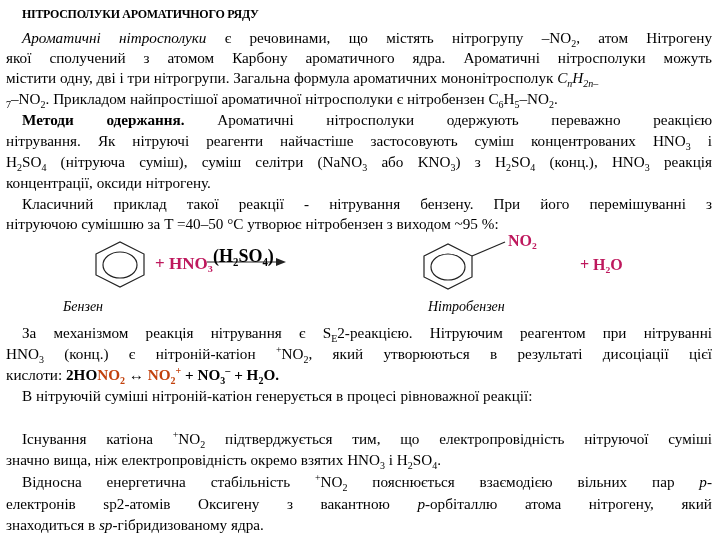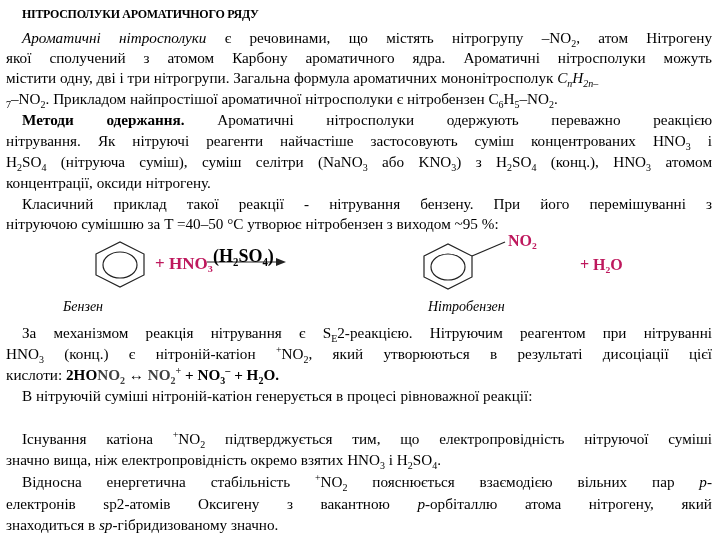--- a/index.html
+++ b/index.html
@@ -4,40 +4,40 @@
 <style>
   html, body { margin:0; padding:0; background:#ffffff; }
   body { width:720px; height:540px; overflow:hidden; position:relative;
          font-family:"Liberation Serif", "DejaVu Serif", serif; color:#000; }
   .page { position:absolute; left:0; top:0; width:720px; height:540px; }
   .title { position:absolute; left:22px; top:7px; font-size:12px; font-weight:bold; letter-spacing:-0.3px; }
   .line { position:absolute; left:6px; width:706px; font-size:15.2px; line-height:17px; white-space:nowrap; }
   .just { text-align:justify; text-align-last:justify; }
   .ind { padding-left:16px; box-sizing:border-box; }
   sub, sup { font-size:10px; line-height:0; }
-  .blue { color:#404040; }
+  .blue { color:#c2410c; }
   .chemblue { color:#be185d; font-weight:bold; font-family:"Liberation Serif", serif; }
   .caption { position:absolute; font-style:italic; font-size:14px; }
   .eq { font-weight:bold; }
 </style>
 </head>
 <body>
 
 <div class="page">
 
   <div class="title">НІТРОСПОЛУКИ АРОМАТИЧНОГО РЯДУ</div>
 
   <div class="line just ind" style="top:29px"><i>Ароматичні нітросполуки</i><span> є речовинами, що містять нітрогрупу –NO</span><sub>2</sub><span>, атом Нітрогену</span></div>
   <div class="line just" style="top:49px">якої сполучений з атомом Карбону ароматичного ядра. Ароматичні нітросполуки можуть</div>
   <div class="line" style="top:69px"><span>містити одну, дві і три нітрогрупи. Загальна формула ароматичних мононітросполук </span><i>C</i><sub><i>n</i></sub><i>H</i><sub><i>2n–</i></sub></div>
   <div class="line" style="top:90px"><sub>7</sub><span>–NO</span><sub>2</sub><span>. Прикладом найпростішої ароматичної нітросполуки є нітробензен C</span><sub>6</sub><span>H</span><sub>5</sub><span>–NO</span><sub>2</sub><span>.</span></div>
 
   <div class="line just ind" style="top:111px"><b>Методи одержання.</b><span> Ароматичні нітросполуки одержують переважно реакцією</span></div>
   <div class="line just" style="top:132px"><span>нітрування.  Як нітруючі реагенти найчастіше застосовують суміш концентрованих HNO</span><sub>3</sub><span> і</span></div>
-  <div class="line just" style="top:153px"><span>H</span><sub>2</sub><span>SO</span><sub>4</sub><span> (нітруюча суміш), суміш селітри (NaNO</span><sub>3</sub><span> або KNO</span><sub>3</sub><span>) з H</span><sub>2</sub><span>SO</span><sub>4</sub><span> (конц.), HNO</span><sub>3</sub><span> атомом</span></div>
+  <div class="line just" style="top:153px"><span>H</span><sub>2</sub><span>SO</span><sub>4</sub><span> (нітруюча суміш), суміш селітри (NaNO</span><sub>3</sub><span> або KNO</span><sub>3</sub><span>) з H</span><sub>2</sub><span>SO</span><sub>4</sub><span> (конц.), HNO</span><sub>3</sub><span> реакція</span></div>
   <div class="line just ind" style="top:195px">Класичний приклад такої реакції - нітрування бензену. При його перемішуванні з</div>
 
   <div class="line" style="top:174px">концентрації, оксиди нітрогену.</div>
   <div class="line" style="top:215px">нітруючою сумішшю за T =40–50 °C утворює нітробензен з виходом ~95 %:</div>
 
   <div style="position:absolute;left:0;top:238px;width:720px;height:60px;">
     <svg width="720" height="60" viewBox="0 0 720 60" style="position:absolute;left:0;top:0;">
 
       <g stroke="#222" stroke-width="1.2" fill="none">
         <polygon points="96,16 120,4 144,16 144,37 120,49 96,37"></polygon>
@@ -65,15 +65,15 @@
   <div class="line just" style="top:345px"><span>HNO</span><sub>3</sub><span> (конц.) є нітроній-катіон </span><sup>+</sup><span>NO</span><sub>2</sub><span>, який утворюються в результаті дисоціації цієї</span></div>
   <div class="line" style="top:366px"><span>кислоти:  </span> <span class="eq">2HO<span class="blue">NO<sub>2</sub></span> ↔ <span class="blue">NO<sub>2</sub><sup>+</sup></span> + NO<sub>3</sub><sup>–</sup> + H<sub>2</sub>O.</span></div>
 
   <div class="line ind" style="top:387px">В нітруючій суміші нітроній-катіон генерується в процесі рівноважної реакції:</div>
 
   <div class="line just ind" style="top:430px"><span>Існування катіона </span><sup>+</sup><span>NO</span><sub>2</sub><span> підтверджується тим, що електропровідність нітруючої суміші</span></div>
   <div class="line" style="top:451px"><span>значно вища, ніж електропровідність окремо взятих HNO</span><sub>3</sub><span> і H</span><sub>2</sub><span>SO</span><sub>4</sub><span>.</span></div>
 
   <div class="line just ind" style="top:473px"><span>Відносна енергетична стабільність </span><sup>+</sup><span>NO</span><sub>2</sub><span> пояснюється взаємодією вільних пар </span><i>p</i><span>-</span></div>
   <div class="line just" style="top:495px"><span>електронів sp2-атомів Оксигену з вакантною </span><i>p</i><span>-орбіталлю атома нітрогену, який</span></div>
-  <div class="line" style="top:516px"><span>знаходиться в </span><i>sp</i><span>-гібридизованому значно.</span></div>
+  <div class="line" style="top:516px"><span>знаходиться в </span><i>sp</i><span>-гібридизованому ядра.</span></div>
 
 </div>
 
 </body></html>

